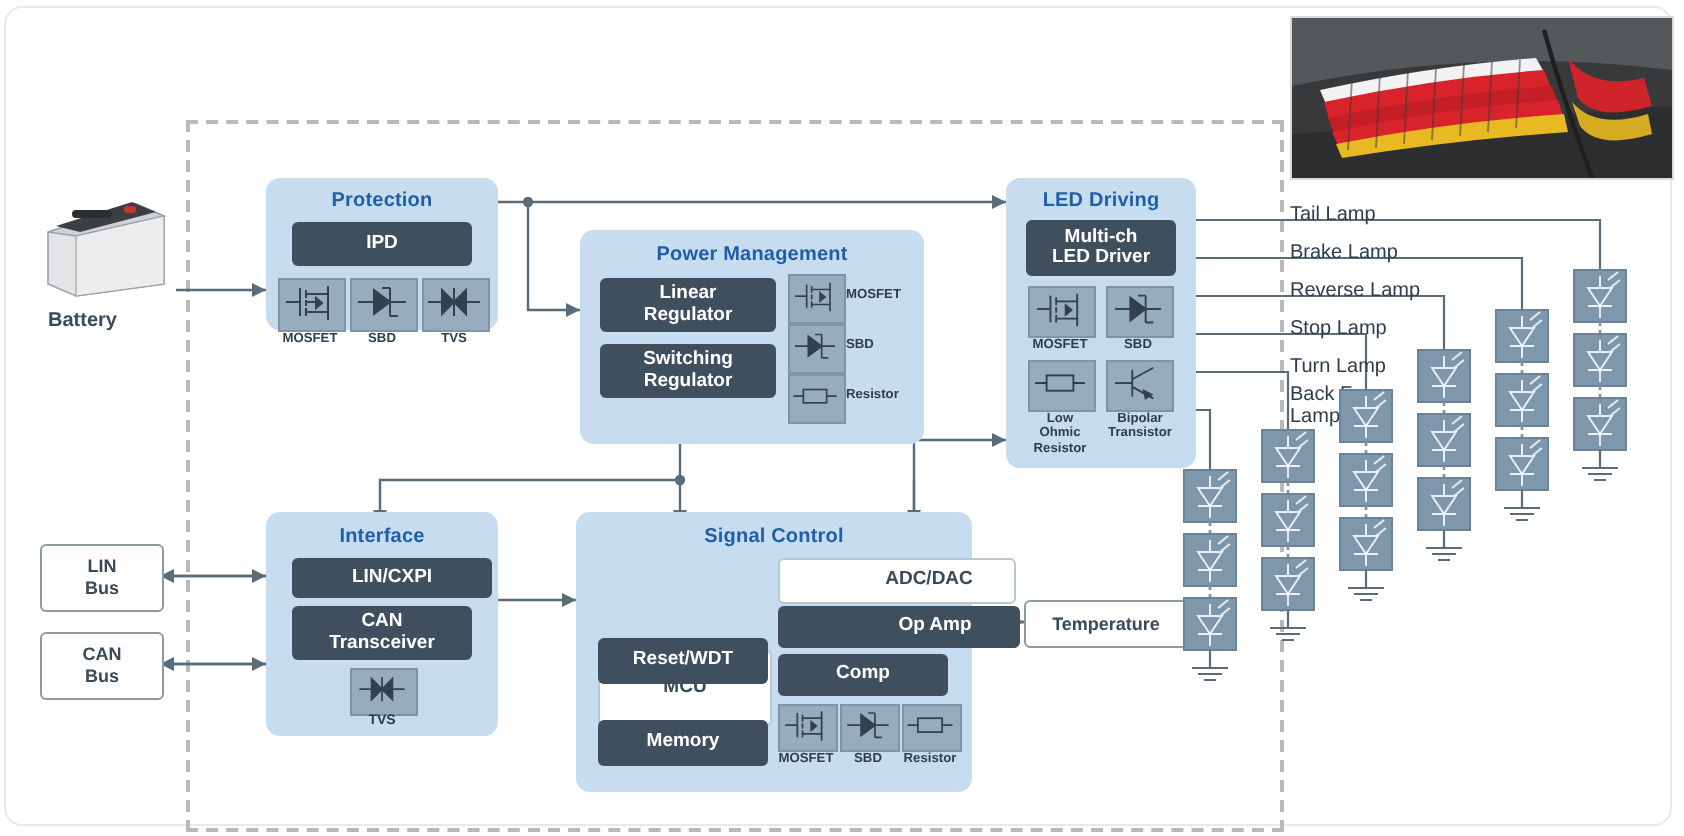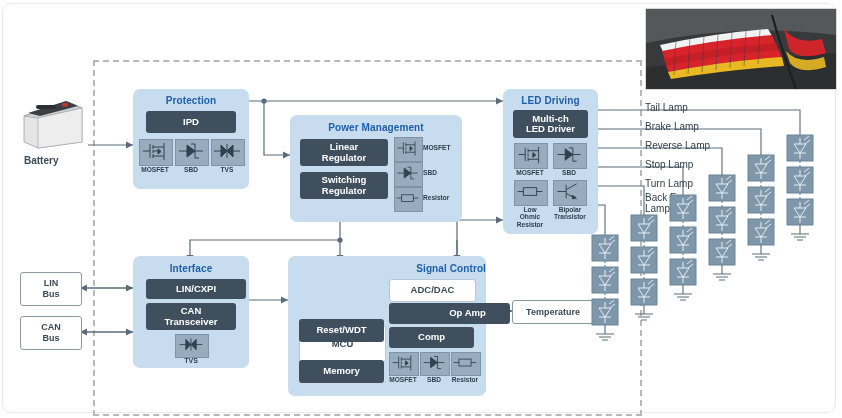--- a/index.html
+++ b/index.html
@@ -129,21 +129,21 @@
           <path d="M86,23 L84,59"></path>
           <path d="M100,22 L98,57"></path>
         <path d="M114,21 L112,55"></path>
       </g>
       <path d="M126,6 Q136,42 150,80" stroke="#1d1f21" stroke-width="2.2" fill="none"></path>
       <path d="M138,20 Q150,36 176,30 L180,44 Q152,52 143,40 Z" fill="#d8232a" opacity="0.95"></path>
       <path d="M140,42 Q152,56 178,48 L180,58 Q153,66 144,54 Z" fill="#e8b923" opacity="0.9"></path>
     </svg>
   </div>
 
-  <div class="blk" style="left:133px;top:89px;width:116px;height:100px;">
+  <div class="blk" style="left:133px;top:89px;width:116px;height:76px;">
     <div class="blk-title" style="top:6px;">Protection</div>
     <div class="chip" style="left:13px;top:22px;width:90px;height:22px;">IPD</div>
     <div class="tile" style="left:6px;top:50px;width:32px;height:25px;">
       <svg width="30" height="23" viewBox="0 0 30 23">
           <g stroke="#33414f" stroke-width="1" fill="none">
         <path d="M3,11 L10,11"></path>
             <path d="M10,4 L10,18"></path>
             <path d="M13,5 L13,9 M13,10 L13,13 M13,14 L13,18"></path>
         <path d="M13,7 L24,7 M13,16 L24,16 M24,3 L24,20"></path>
             <path d="M18,11 L13,11"></path>
@@ -278,26 +278,26 @@
             <path d="M9,5 L9,17 L15,11 Z" fill="#33414f"></path>
         <path d="M21,5 L21,17 L15,11 Z" fill="#33414f"></path>
             <path d="M15,4 L15,18"></path>
           </g>
         </svg>
     </div>
     <div class="tilelbl" style="left:40px;top:101px;width:36px;font-size:7px;">TVS</div>
   </div>
 
   <div class="blk" style="left:288px;top:256px;width:198px;height:140px;">
-    <div class="blk-title" style="top:7px;text-align:right;">Signal Control</div>
+    <div class="blk-title" style="top:7px;">Signal Control</div>
     <div class="chip white" style="left:11px;top:23px;width:85px;height:36px;margin-top:46px;">MCU</div>
     <div class="chip" style="left:11px;top:63px;width:85px;height:23px;">Reset/WDT</div>
     <div class="chip" style="left:11px;top:104px;width:85px;height:23px;">Memory</div>
 
-    <div class="chip white" style="left:101px;top:23px;width:85px;height:21px;">ADC/DAC</div>
+    <div class="chip white" style="left:101px;top:23px;width:85px;height:21px;padding-left:32px;">ADC/DAC</div>
     <div class="chip" style="left:101px;top:47px;width:85px;height:21px;padding-left:36px;">Op Amp</div>
     <div class="chip" style="left:101px;top:71px;width:85px;height:21px;">Comp</div>
 
     <div class="tile" style="left:101px;top:96px;width:28px;height:22px;">
       <svg width="26" height="20" viewBox="0 0 30 23">
           <g stroke="#33414f" stroke-width="1" fill="none">
         <path d="M3,11 L10,11"></path>
             <path d="M10,4 L10,18"></path>
             <path d="M13,5 L13,9 M13,10 L13,13 M13,14 L13,18"></path>
         <path d="M13,7 L24,7 M13,16 L24,16 M24,3 L24,20"></path>

